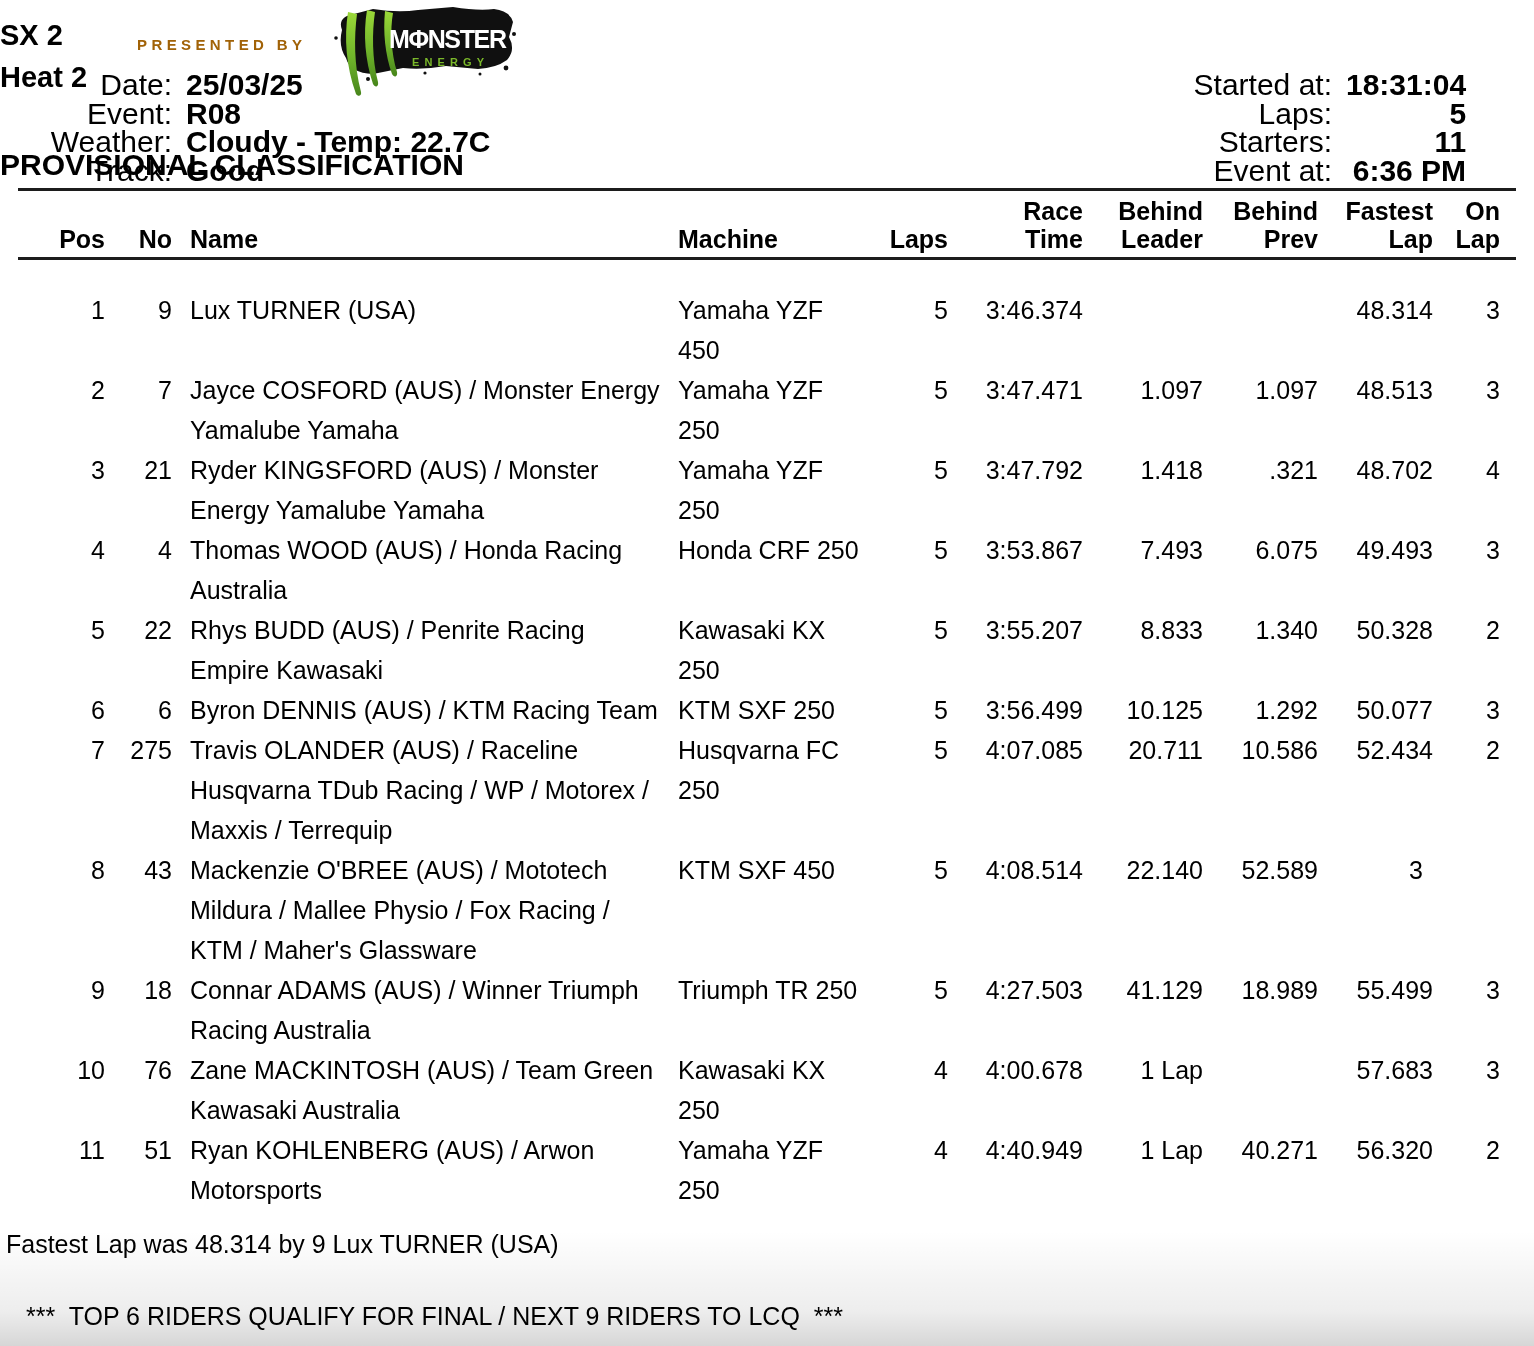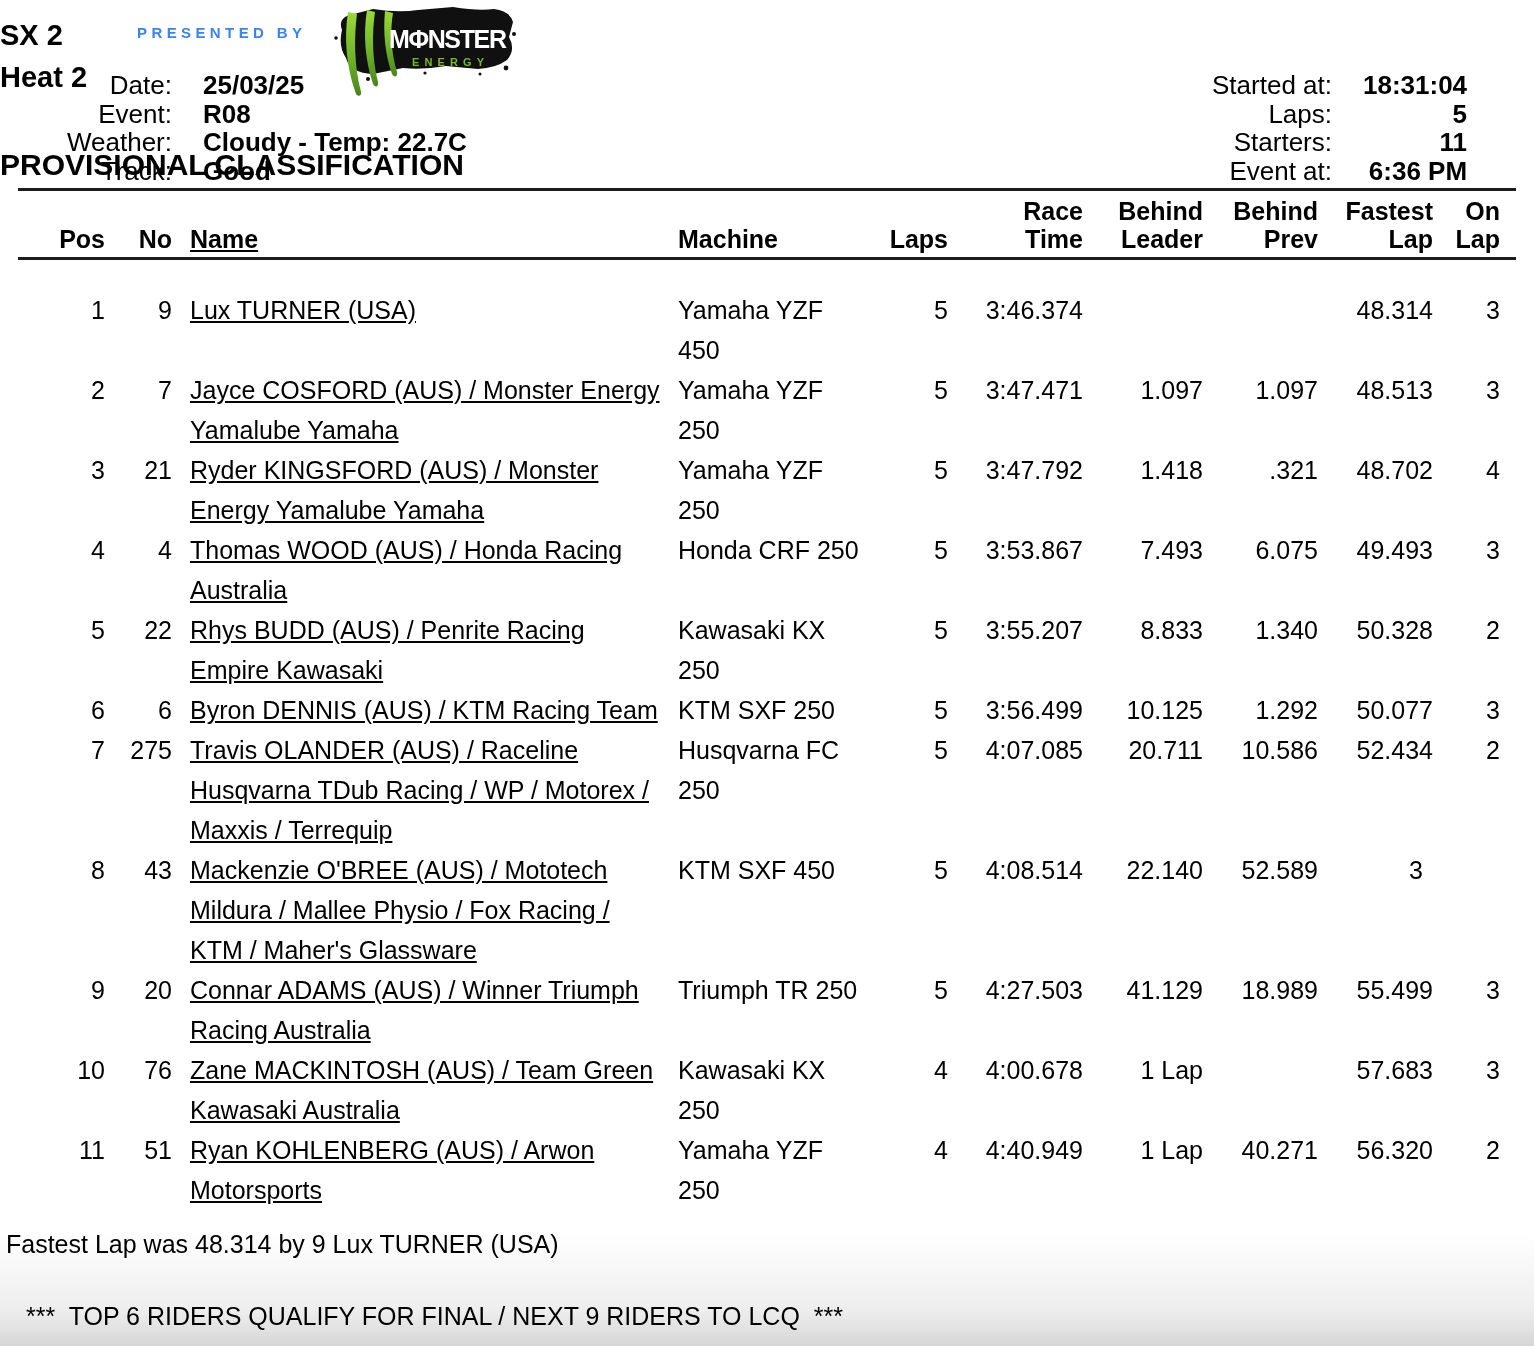--- a/index.html
+++ b/index.html
@@ -2,27 +2,27 @@
 <html><head>
 <meta charset="utf-8">
 <style>
   html,body { margin:0; padding:0; background:#ffffff; }
   .page {
     position:relative; width:1534px; height:1346px; background:#ffffff;
     font-family:"Liberation Sans", sans-serif; color:#000; overflow:hidden;
   }
   
   .presented {
-    position:absolute; left:137px; top:24px;
-    font-size:15px; font-weight:bold; letter-spacing:4.4px; color:#3b82f6;
+    position:absolute; left:137px; top:36px;
+    font-size:15px; font-weight:bold; letter-spacing:4.4px; color:#a16207;
   }
   .logo { position:absolute; left:328px; top:4px; width:190px; height:98px; }
   .info {
-    position:absolute; display:grid; column-gap:31px;
-    font-size:26px; line-height:28.5px;
+    position:absolute; display:grid; column-gap:14px;
+    font-size:30px; line-height:28.5px;
   }
   .info.left  { left:20px;   top:71px; grid-template-columns:152px auto; }
   .info.right { left:1100px; top:71px; grid-template-columns:232px auto; }
   .info .lbl { text-align:right; }
   .info .val { font-weight:bold; white-space:pre; }
   .ctitle { position:absolute; left:0; width:100%; text-align:left; font-weight:bold; line-height:34px; }
   .class-name   { top:18px;  font-size:29px; }
   .session-name { top:60px;  font-size:29px; }
   .report-title { top:148px; font-size:30px; }
   
@@ -32,21 +32,21 @@
   
   .grid {
     display:grid;
     grid-template-columns:80px 67px 506px 200px 70px 135px 120px 115px 115px 77px;
   }
   .thead { position:absolute; left:25px; top:197px; width:1485px; font-weight:bold; font-size:25px; line-height:28px; }
   .thead .hcell div { height:28px; }
   .tbody { position:absolute; left:25px; top:290px; width:1485px; font-size:25px; line-height:40px; }
   .right   { text-align:right; }
   .left    { text-align:left; }
-  .namecol { padding-left:18px; box-sizing:border-box;text-decoration:underline; }
+  .namecol { padding-left:18px; box-sizing:border-box; }
   .lastcol { padding-right:10px; box-sizing:border-box; }
   .bcell { white-space:pre-line; }
   
   .fastest-note { position:absolute; left:6px;  top:1230px; font-size:25px; }
   .qualify-note { position:absolute; left:26px; top:1302px; font-size:25px; white-space:pre; }
   .bottom-fade {
     position:absolute; left:0; right:0; bottom:0; height:115px; pointer-events:none;
     background:linear-gradient(180deg, rgba(0,0,0,0) 0%, rgba(0,0,0,0.07) 70%, rgba(0,0,0,0.16) 100%);
   }
 </style>
@@ -257,21 +257,21 @@
 KTM / Maher's Glassware</div>
         <div class="bcell left">KTM SXF 450</div>
         <div class="bcell right">5</div>
         <div class="bcell right">4:08.514</div>
         <div class="bcell right">22.140</div>
         <div class="bcell right">52.589</div>
         <div class="bcell right lastcol">3</div>
       </div>
       <div class="grid row">
         <div class="bcell right">9</div>
-        <div class="bcell right">20</div>
+        <div class="bcell right">18</div>
         <div class="bcell left namecol">Connar ADAMS (AUS) / Winner Triumph
 Racing Australia</div>
         <div class="bcell left">Triumph TR 250</div>
         <div class="bcell right">5</div>
         <div class="bcell right">4:27.503</div>
         <div class="bcell right">41.129</div>
         <div class="bcell right">18.989</div>
         <div class="bcell right">55.499</div>
         <div class="bcell right lastcol">3</div>
       </div>

